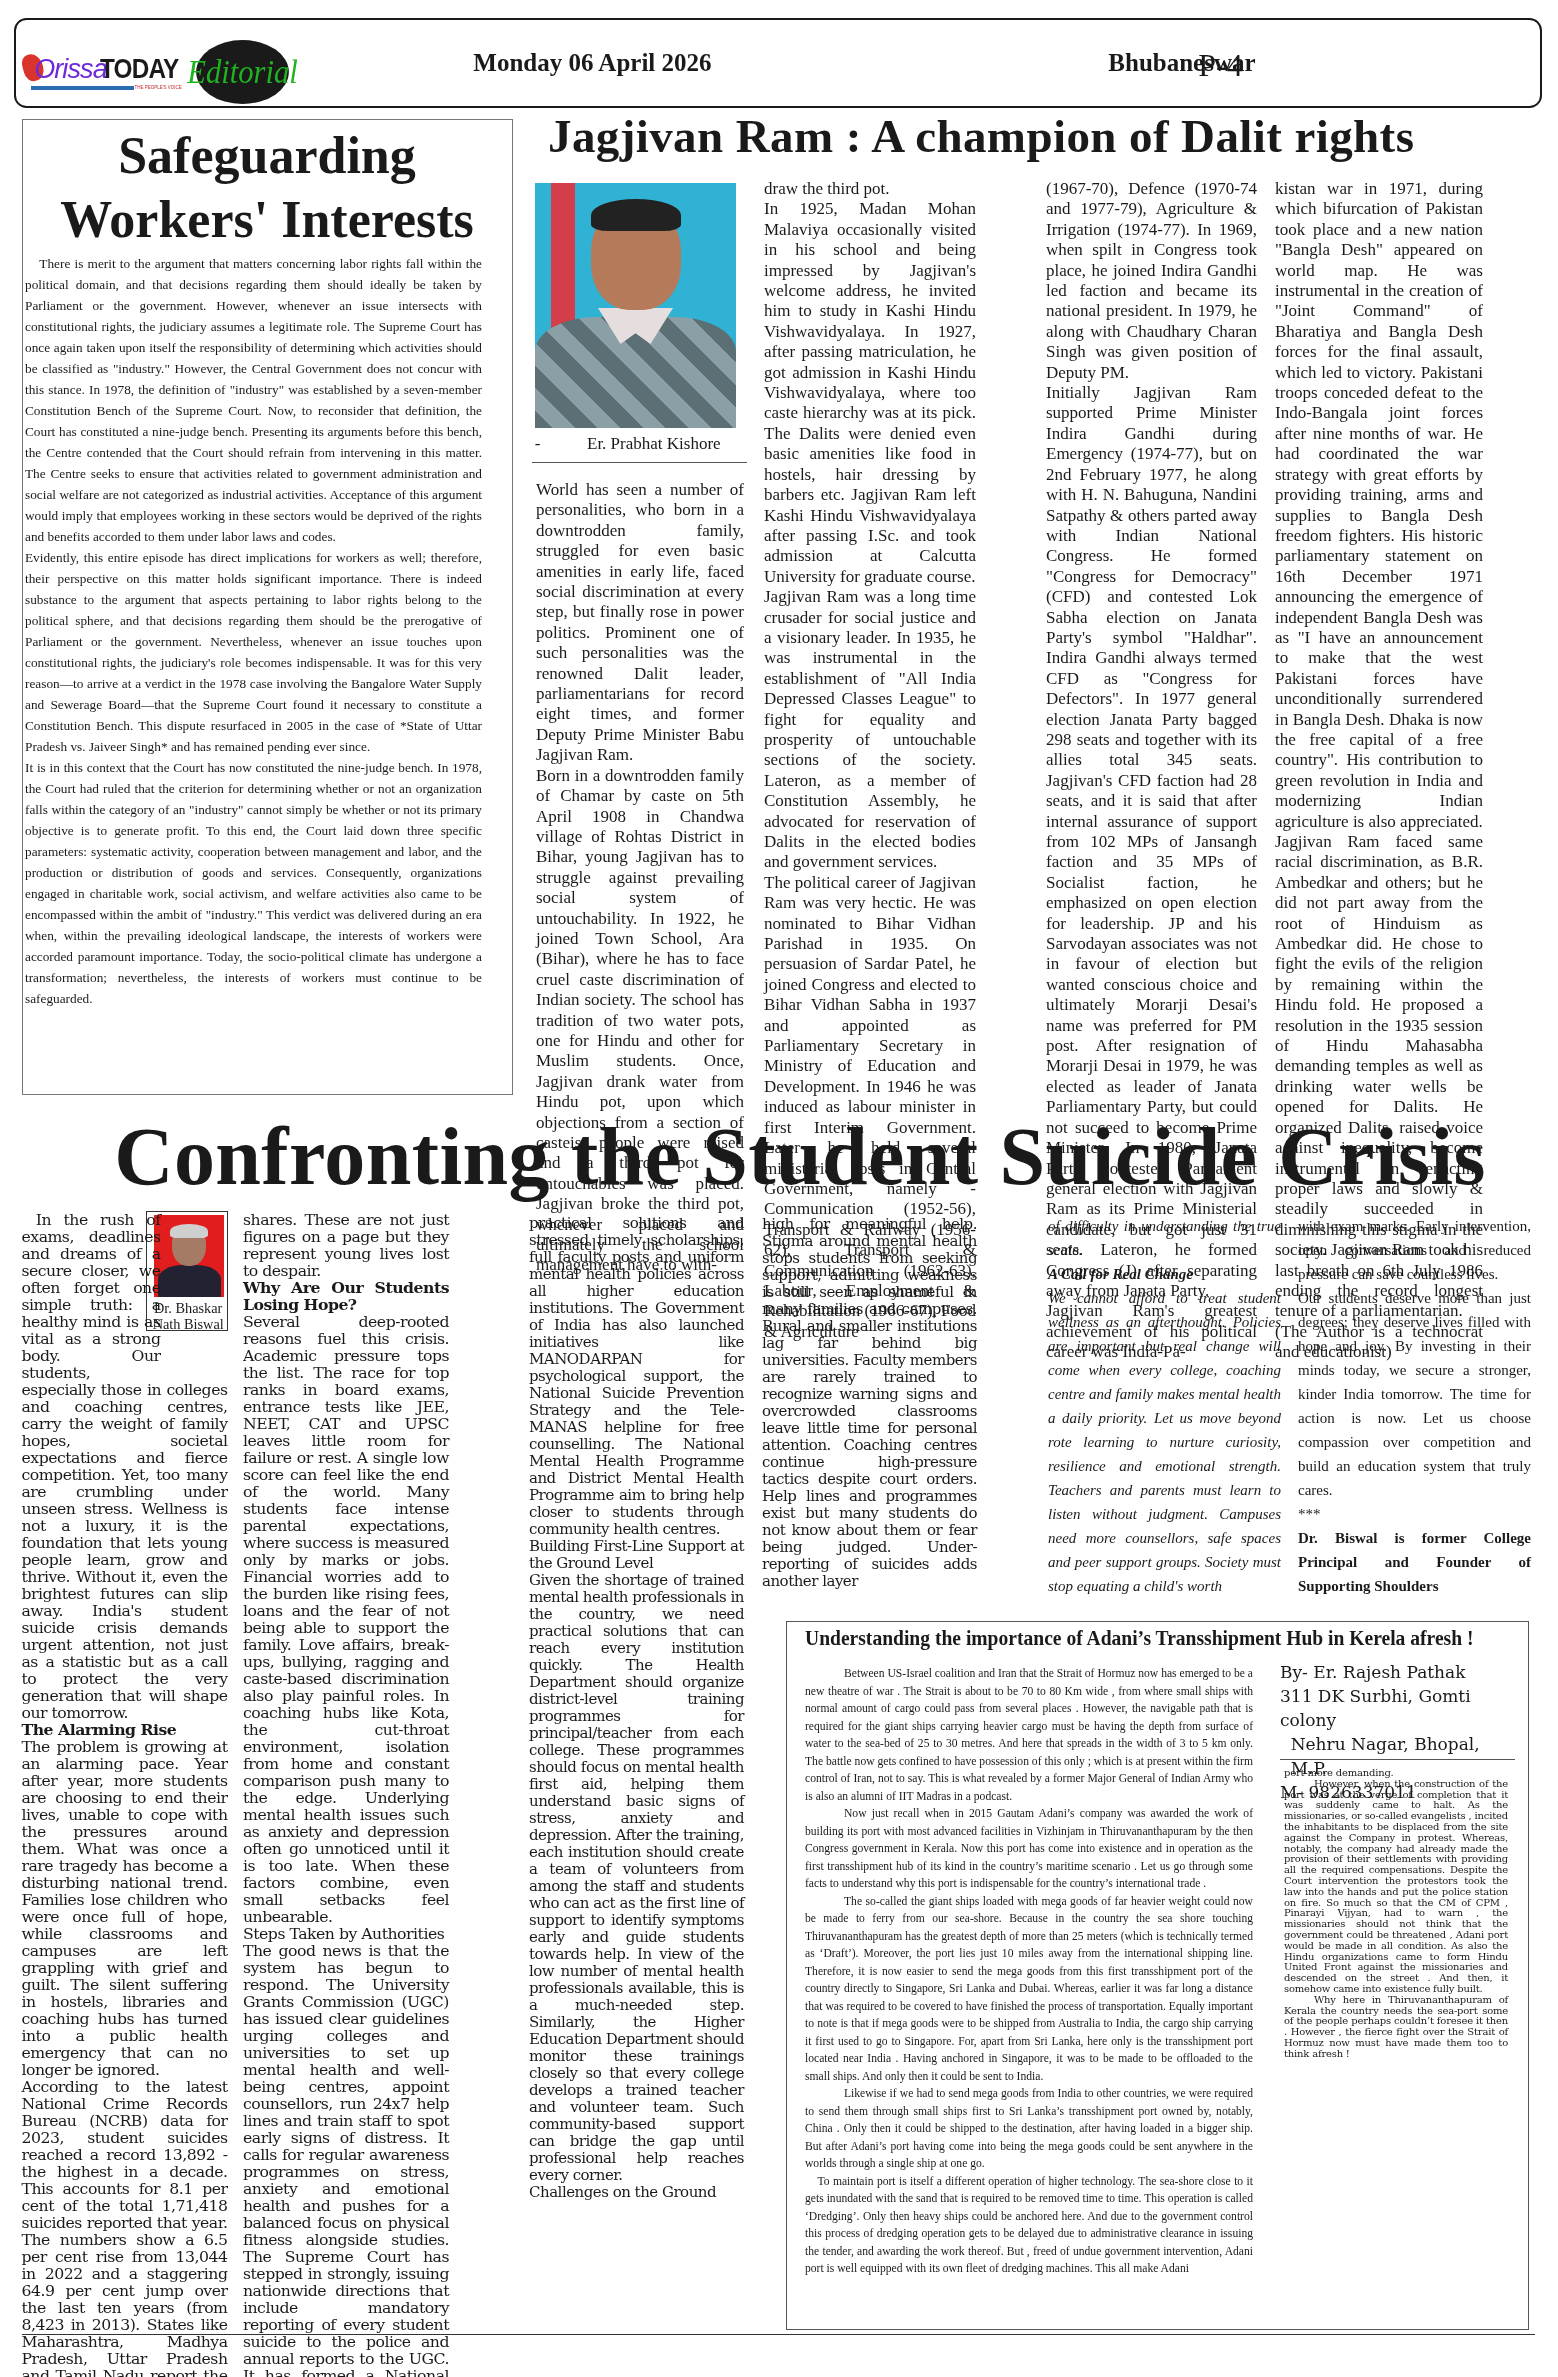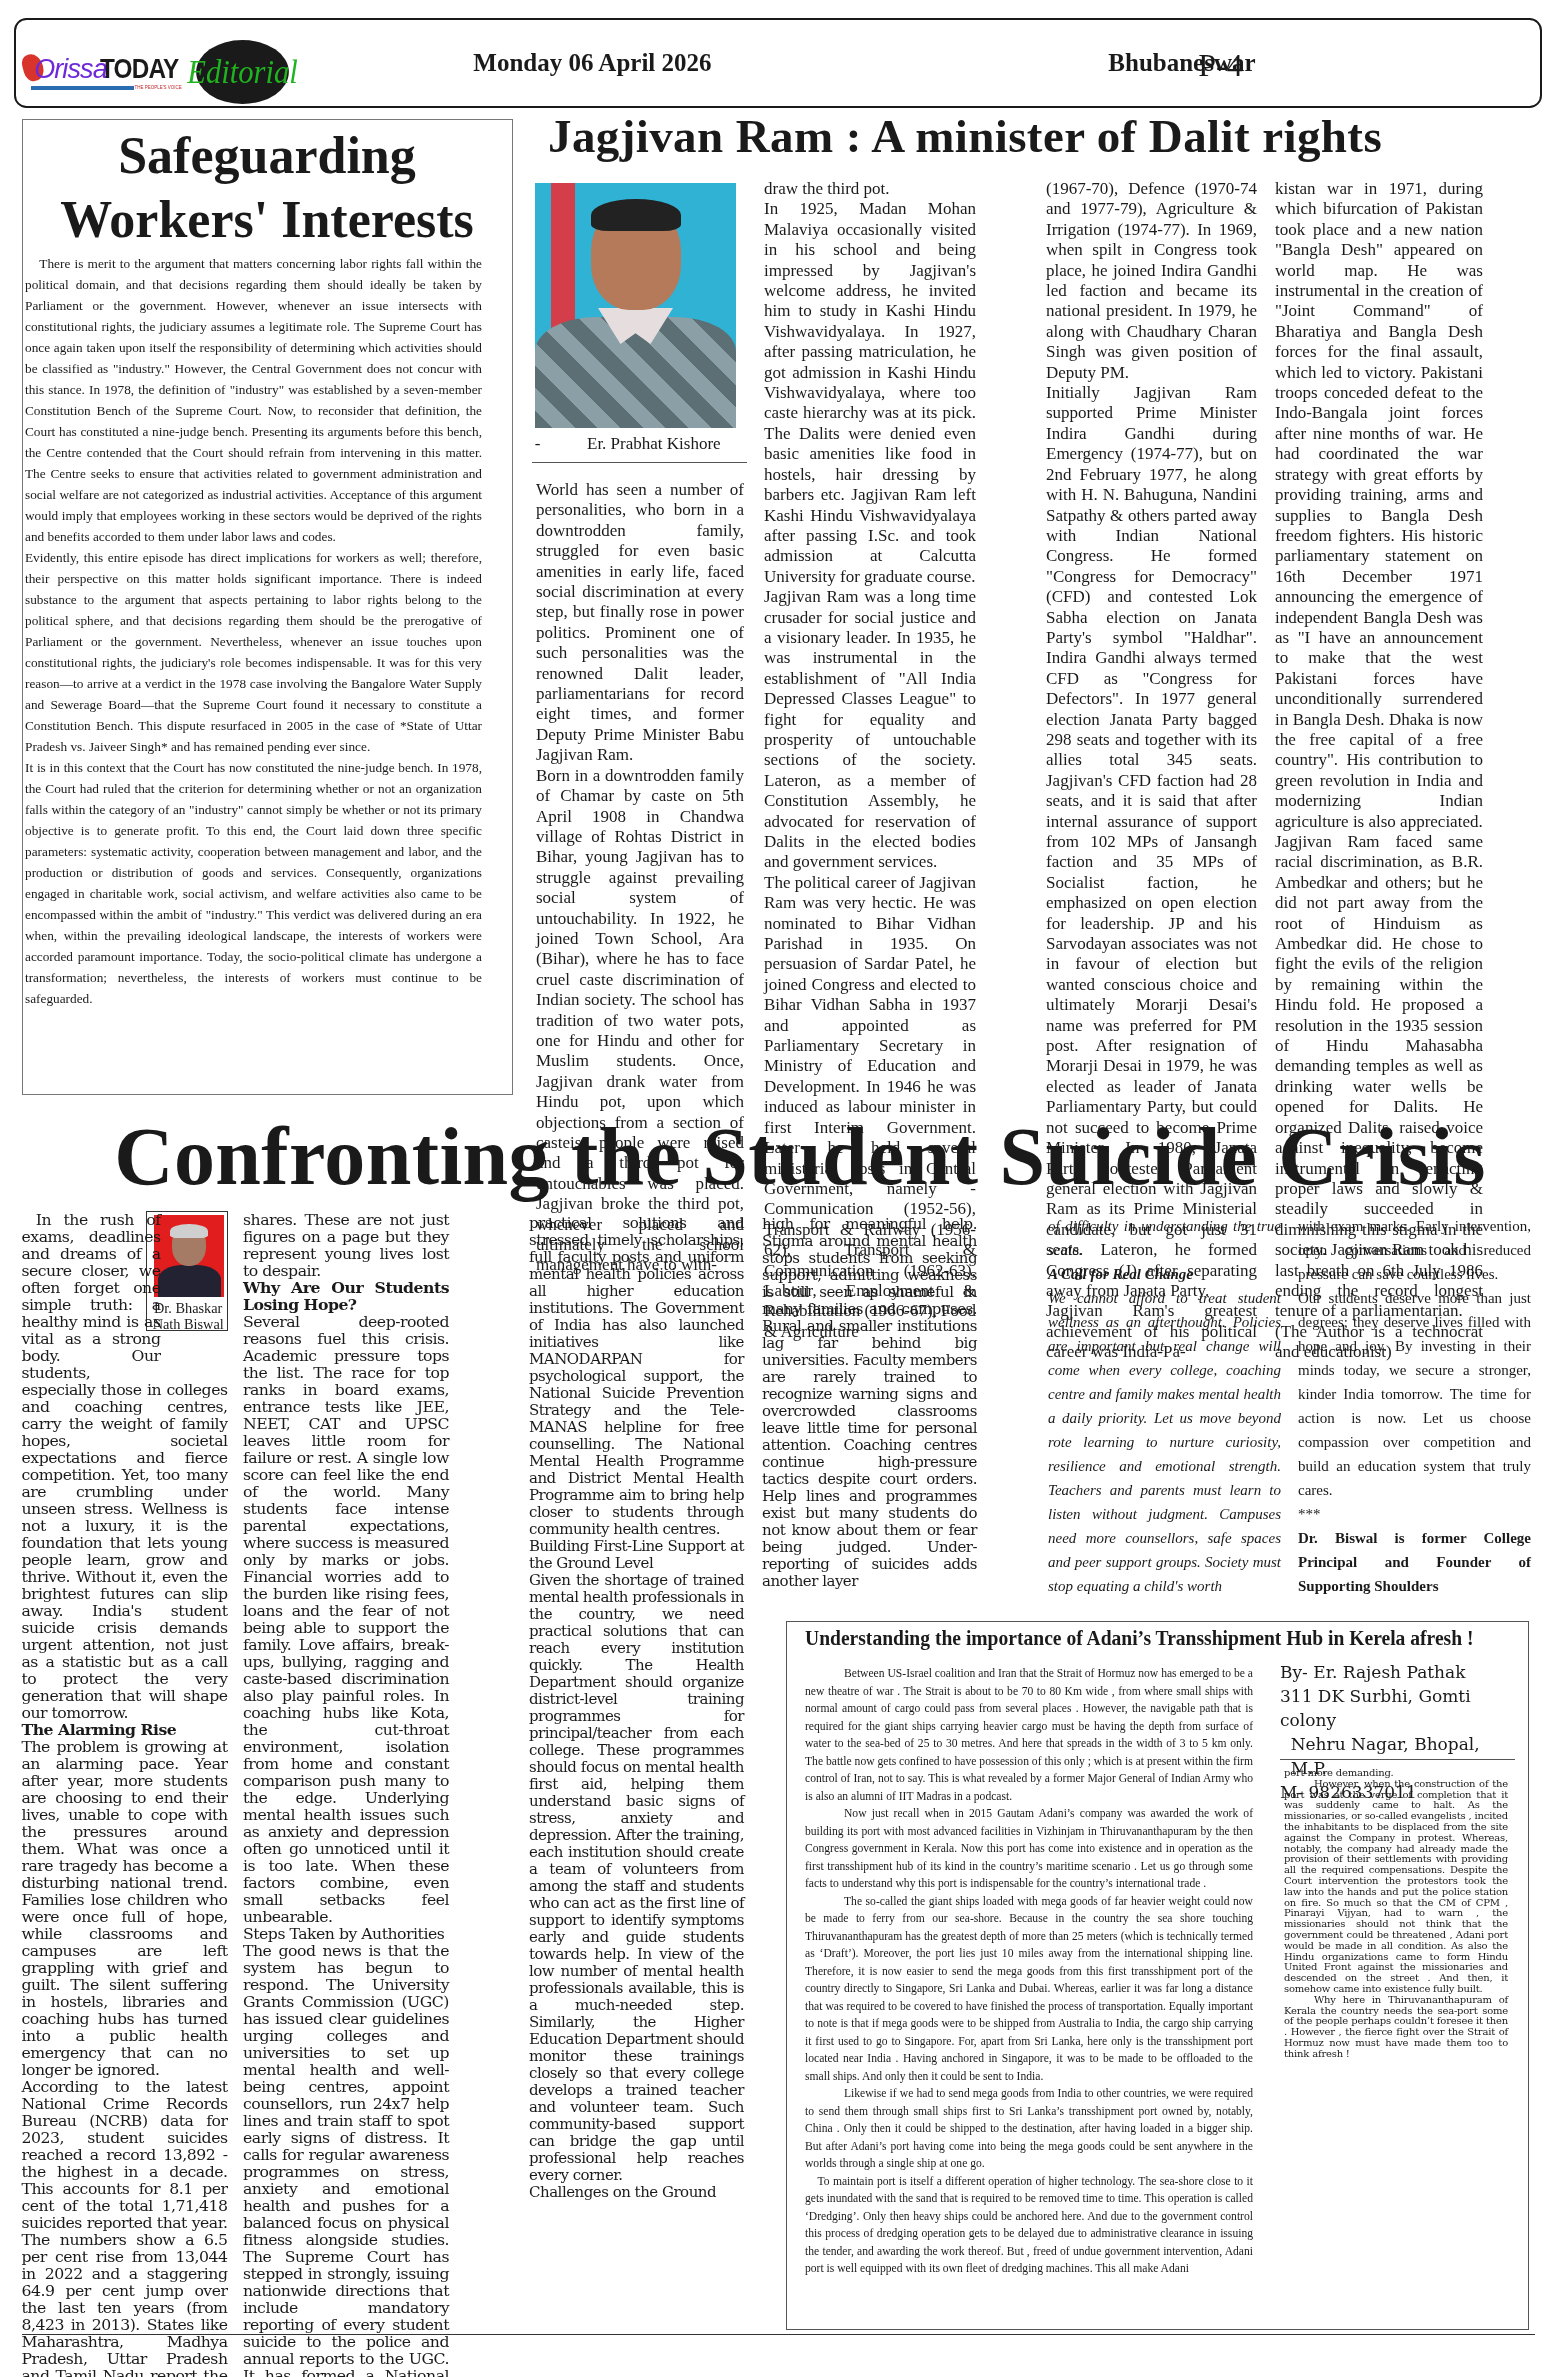--- a/index.html
+++ b/index.html
@@ -93,21 +93,21 @@
     <span>Safeguarding</span><br>
     <span>Workers' Interests</span>
   </h1>
 </section>
 <div class="body1">
   <p class="ind">There is merit to the argument that matters concerning labor rights fall within the political domain, and that decisions regarding them should ideally be taken by Parliament or the government. However, whenever an issue intersects with constitutional rights, the judiciary assumes a legitimate role. The Supreme Court has once again taken upon itself the responsibility of determining which activities should be classified as "industry." However, the Central Government does not concur with this stance. In 1978, the definition of "industry" was established by a seven-member Constitution Bench of the Supreme Court. Now, to reconsider that definition, the Court has constituted a nine-judge bench. Presenting its arguments before this bench, the Centre contended that the Court should refrain from intervening in this matter. The Centre seeks to ensure that activities related to government administration and social welfare are not categorized as industrial activities. Acceptance of this argument would imply that employees working in these sectors would be deprived of the rights and benefits accorded to them under labor laws and codes.</p>
   <p>Evidently, this entire episode has direct implications for workers as well; therefore, their perspective on this matter holds significant importance. There is indeed substance to the argument that aspects pertaining to labor rights belong to the political sphere, and that decisions regarding them should be the prerogative of Parliament or the government. Nevertheless, whenever an issue touches upon constitutional rights, the judiciary's role becomes indispensable. It was for this very reason—to arrive at a verdict in the 1978 case involving the Bangalore Water Supply and Sewerage Board—that the Supreme Court found it necessary to constitute a Constitution Bench. This dispute resurfaced in 2005 in the case of *State of Uttar Pradesh vs. Jaiveer Singh* and has remained pending ever since.</p>
   <p>It is in this context that the Court has now constituted the nine-judge bench. In 1978, the Court had ruled that the criterion for determining whether or not an organization falls within the category of an "industry" cannot simply be whether or not its primary objective is to generate profit. To this end, the Court laid down three specific parameters: systematic activity, cooperation between management and labor, and the production or distribution of goods and services. Consequently, organizations engaged in charitable work, social activism, and welfare activities also came to be encompassed within the ambit of "industry." This verdict was delivered during an era when, within the prevailing ideological landscape, the interests of workers were accorded paramount importance. Today, the socio-political climate has undergone a transformation; nevertheless, the interests of workers must continue to be safeguarded.</p>
 </div>
 
-<h1 class="h-jagjivan">Jagjivan  Ram :  A minister of Dalit rights</h1>
+<h1 class="h-jagjivan">Jagjivan  Ram :  A champion of Dalit rights</h1>
 <div class="photo1">
   <div class="body"></div>
   <div class="collar"></div>
   <div class="head"></div>
   <div class="hair"></div>
 </div>
 <div class="caption1">
   <span class="dash">-</span>
   <span class="name">Er. Prabhat Kishore</span>
 </div>

